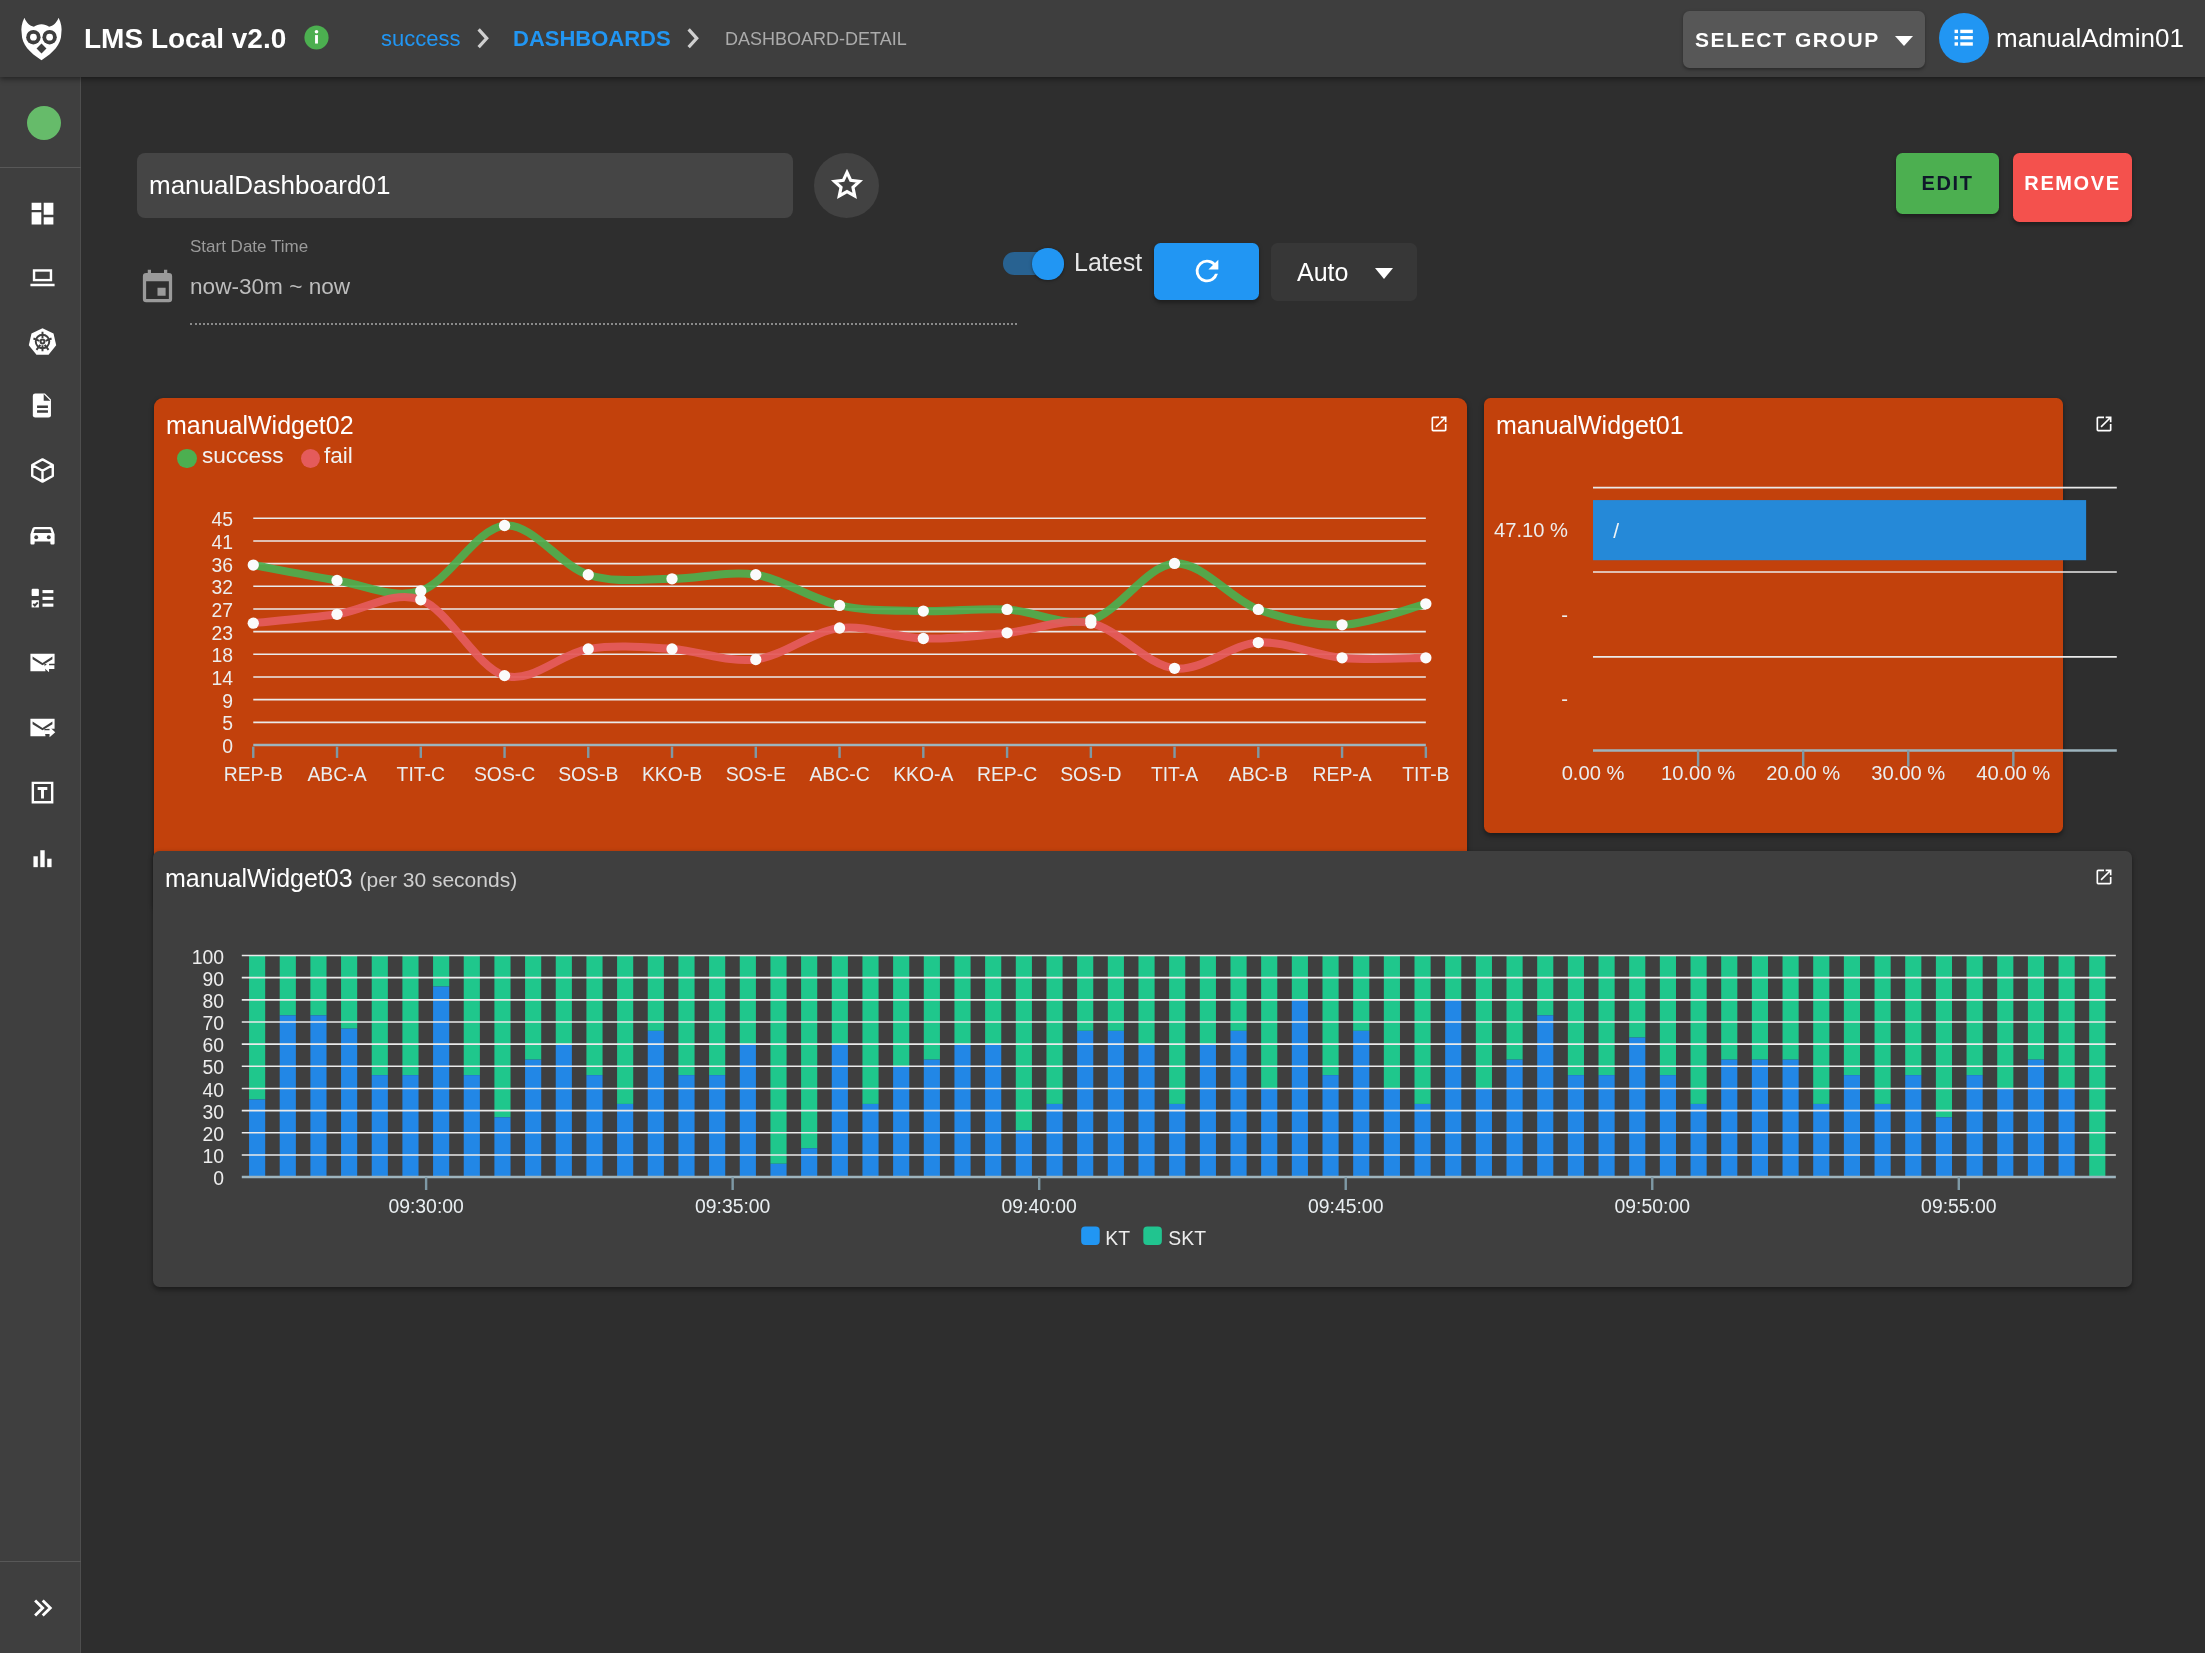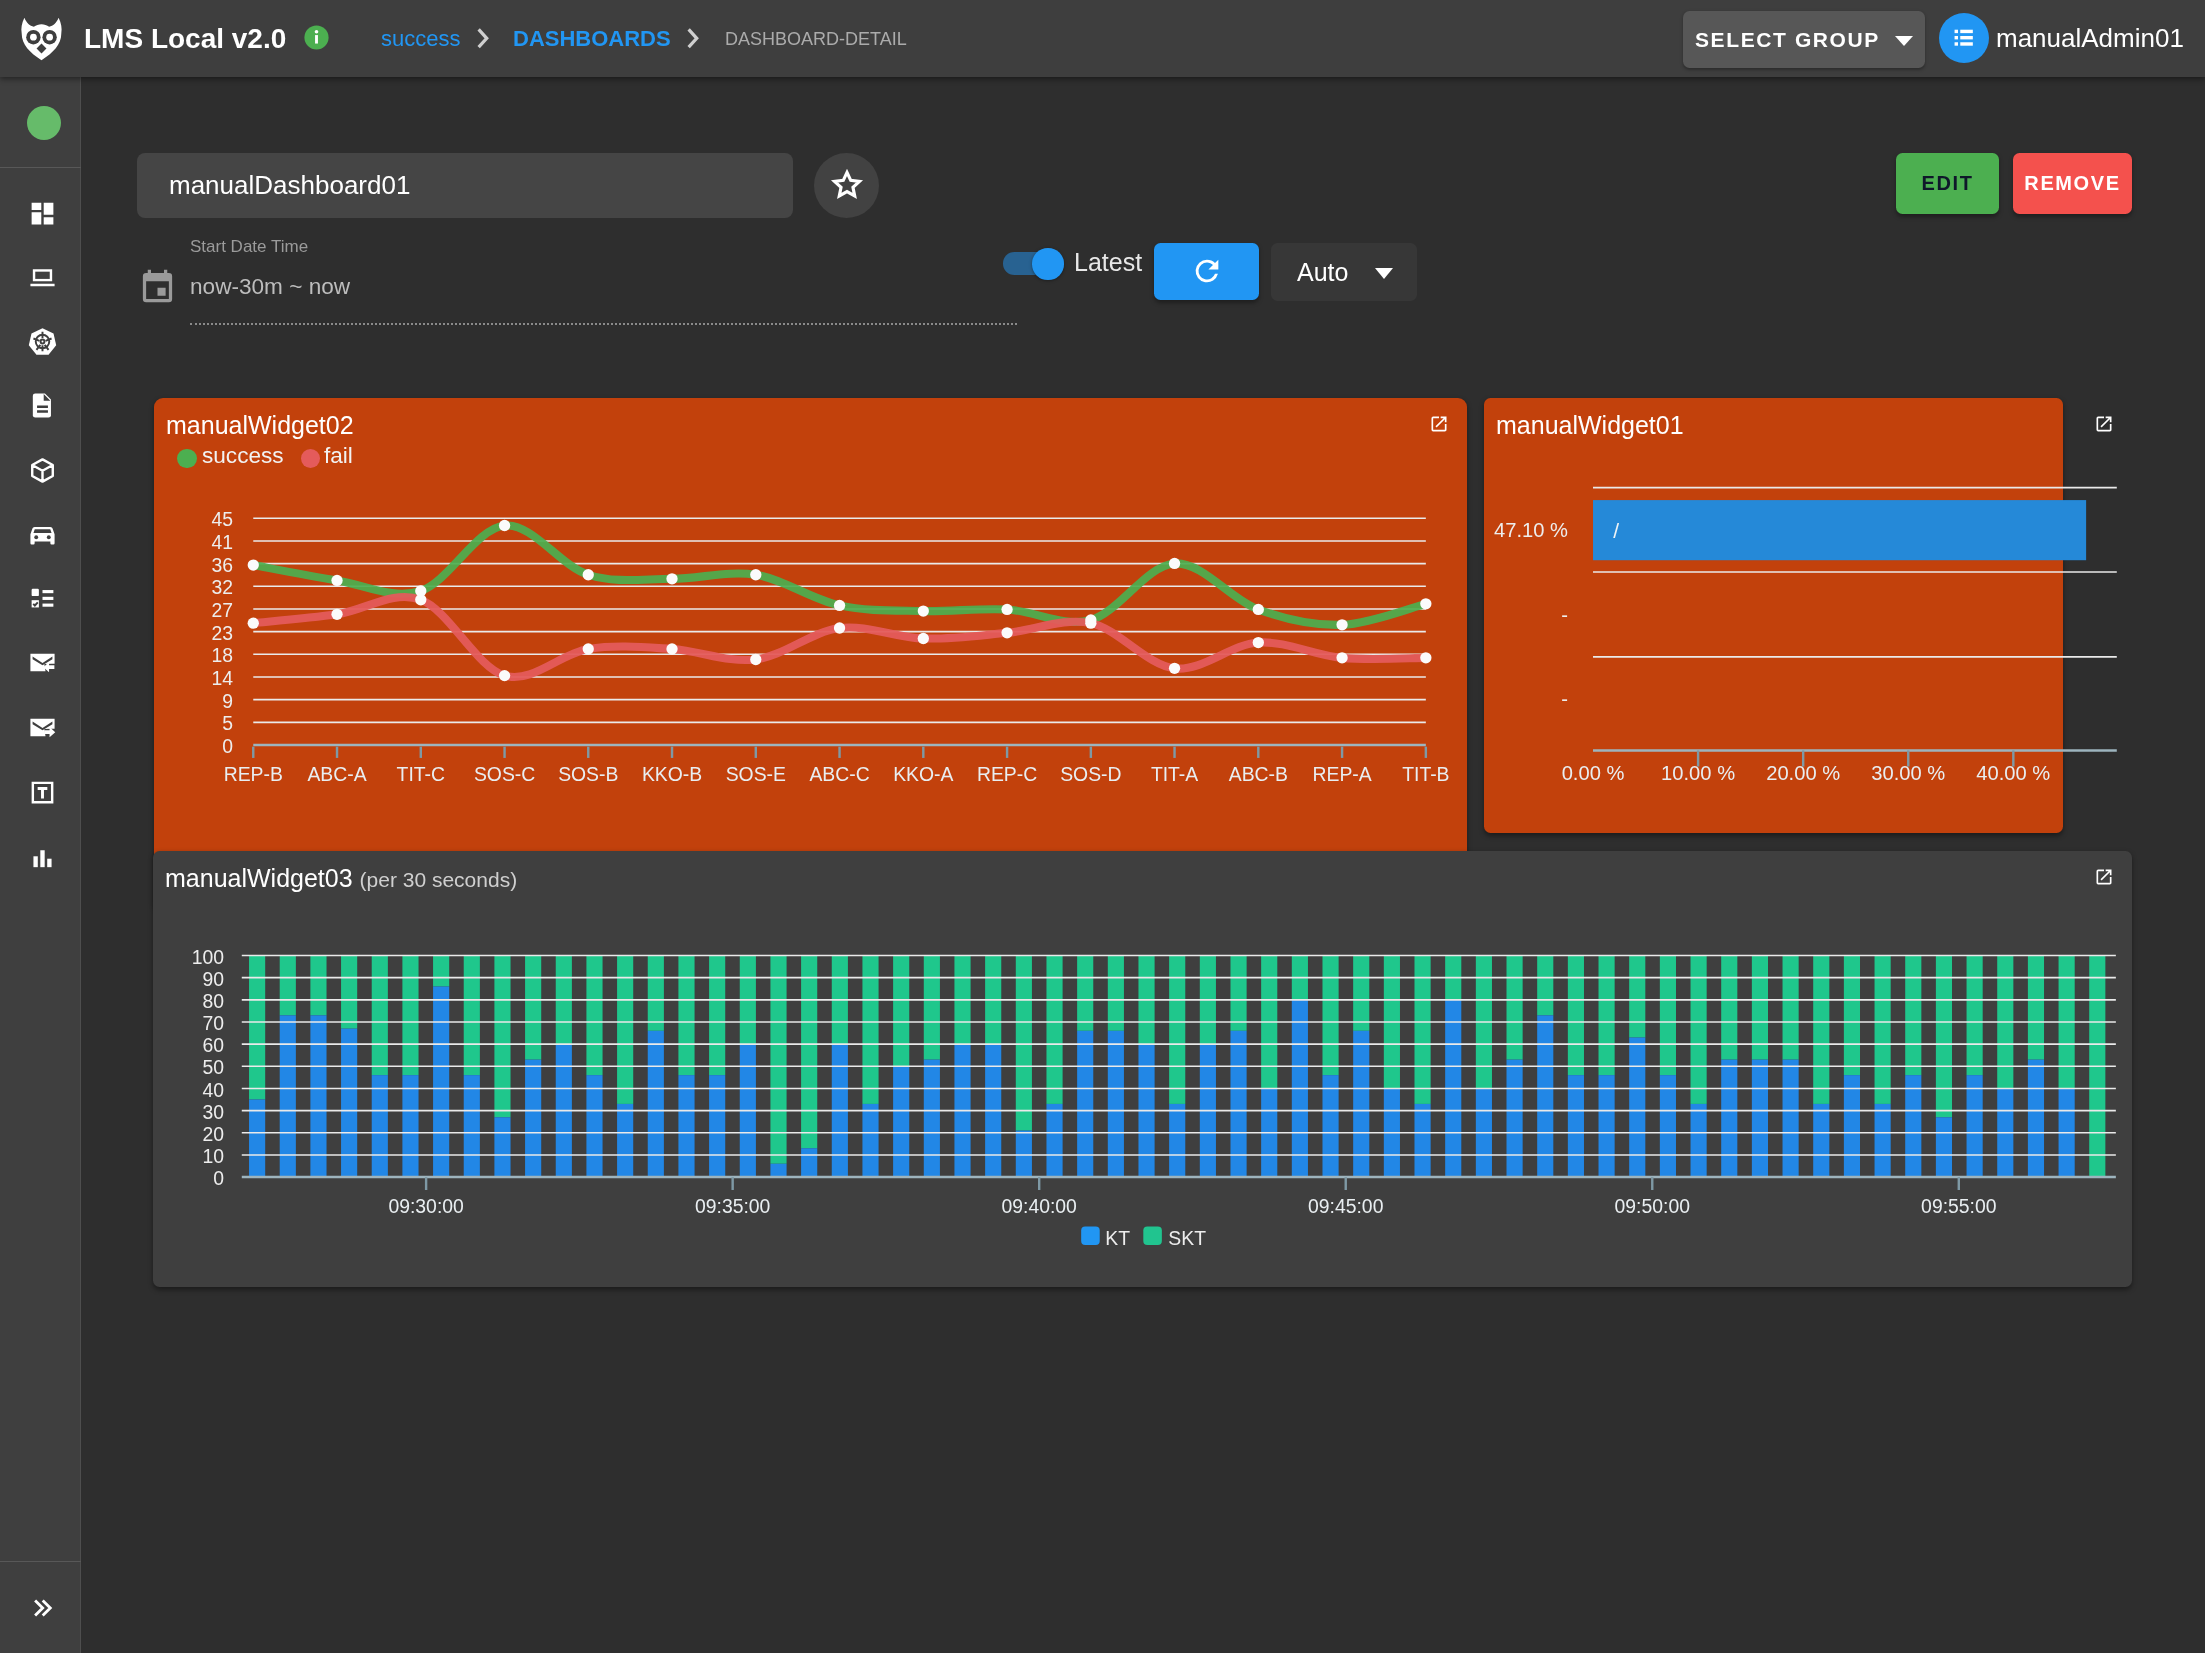--- a/index.html
+++ b/index.html
@@ -106,28 +106,28 @@
       <rect x="4" y="5" width="3" height="3"></rect>
       <rect x="9" y="5" width="11" height="3"></rect>
 <rect x="4" y="10.5" width="3" height="3"></rect>
       <rect x="9" y="10.5" width="11" height="3"></rect>
 <rect x="4" y="16" width="3" height="3"></rect>
       <rect x="9" y="16" width="11" height="3"></rect>
     </g>
   </svg>
 <div class="abs" style="left:1996px;top:0;height:77px;line-height:77px;color:#fff;font-size:26px">manualAdmin01</div>
 
-<div class="abs" style="left:137px;top:153px;width:656px;height:65px;background:#454545;border-radius:8px;color:#fff;font-size:26px;line-height:65px;padding-left:32px">manualDashboard01</div>
+<div class="abs" style="left:137px;top:153px;width:656px;height:65px;background:#454545;border-radius:8px;color:#fff;font-size:26px;line-height:65px;padding-left:12px">manualDashboard01</div>
 <div class="abs" style="left:814px;top:153px;width:65px;height:65px;border-radius:50%;background:#424242">
     <svg width="36" height="36" viewBox="0 0 24 24" style="position:absolute;left:14.5px;top:13.7px">
 <path fill="none" stroke="#fff" stroke-width="2.1" d="M12 3.6l2.47 5.33 5.83.66-4.33 3.96 1.17 5.75L12 16.4l-5.14 2.9 1.17-5.75-4.33-3.96 5.83-.66z"></path>
     </svg>
   </div>
 <div class="abs" style="left:1896px;top:153px;width:103px;height:61px;background:#4caf50;border-radius:6.5px;color:#0f172a;font-size:20px;font-weight:700;letter-spacing:1.6px;text-align:center;line-height:61px;box-shadow:0 2.4px 4px rgba(0,0,0,.35)">EDIT</div>
-<div class="abs" style="left:2013px;top:153px;width:119px;height:61px;background:#f4514d;border-radius:6.5px;color:#fff;font-size:20px;font-weight:700;letter-spacing:1.6px;text-align:center;line-height:61px;box-shadow:0 2.4px 4px rgba(0,0,0,.35)">REMOVE</div>
+<div class="abs" style="left:2013px;top:153px;width:119px;height:69px;background:#f4514d;border-radius:6.5px;color:#fff;font-size:20px;font-weight:700;letter-spacing:1.6px;text-align:center;line-height:61px;box-shadow:0 2.4px 4px rgba(0,0,0,.35)">REMOVE</div>
 
 <svg style="position:absolute;left:138px;top:265px" width="39" height="42" viewBox="0 0 24 24">
 <path fill="#9a9a9a" d="M19 4h-1V2h-2v2H8V2H6v2H5a2 2 0 0 0-2 2v14a2 2 0 0 0 2 2h14a2 2 0 0 0 2-2V6a2 2 0 0 0-2-2zm0 16H5V9h14v11zm-7-7h5v5h-5z"></path>
   </svg>
 <div class="abs" style="left:190px;top:237px;color:#9b9b9b;font-size:17px">Start Date Time</div>
 <div class="abs" style="left:190px;top:274px;color:#bdbdbd;font-size:22.6px">now-30m ~ now</div>
 <div class="abs" style="left:190px;top:323px;width:827px;border-top:2.4px dotted #8a8a8a"></div>
 
 <div class="abs" style="left:1003px;top:252px;width:61px;height:22.6px;border-radius:11.3px;background:rgba(33,150,243,0.5)"></div>
 <div class="abs" style="left:1032px;top:248px;width:31.5px;height:31.5px;border-radius:50%;background:#2196f3;box-shadow:0 0.8px 3.2px rgba(0,0,0,.4)"></div>

